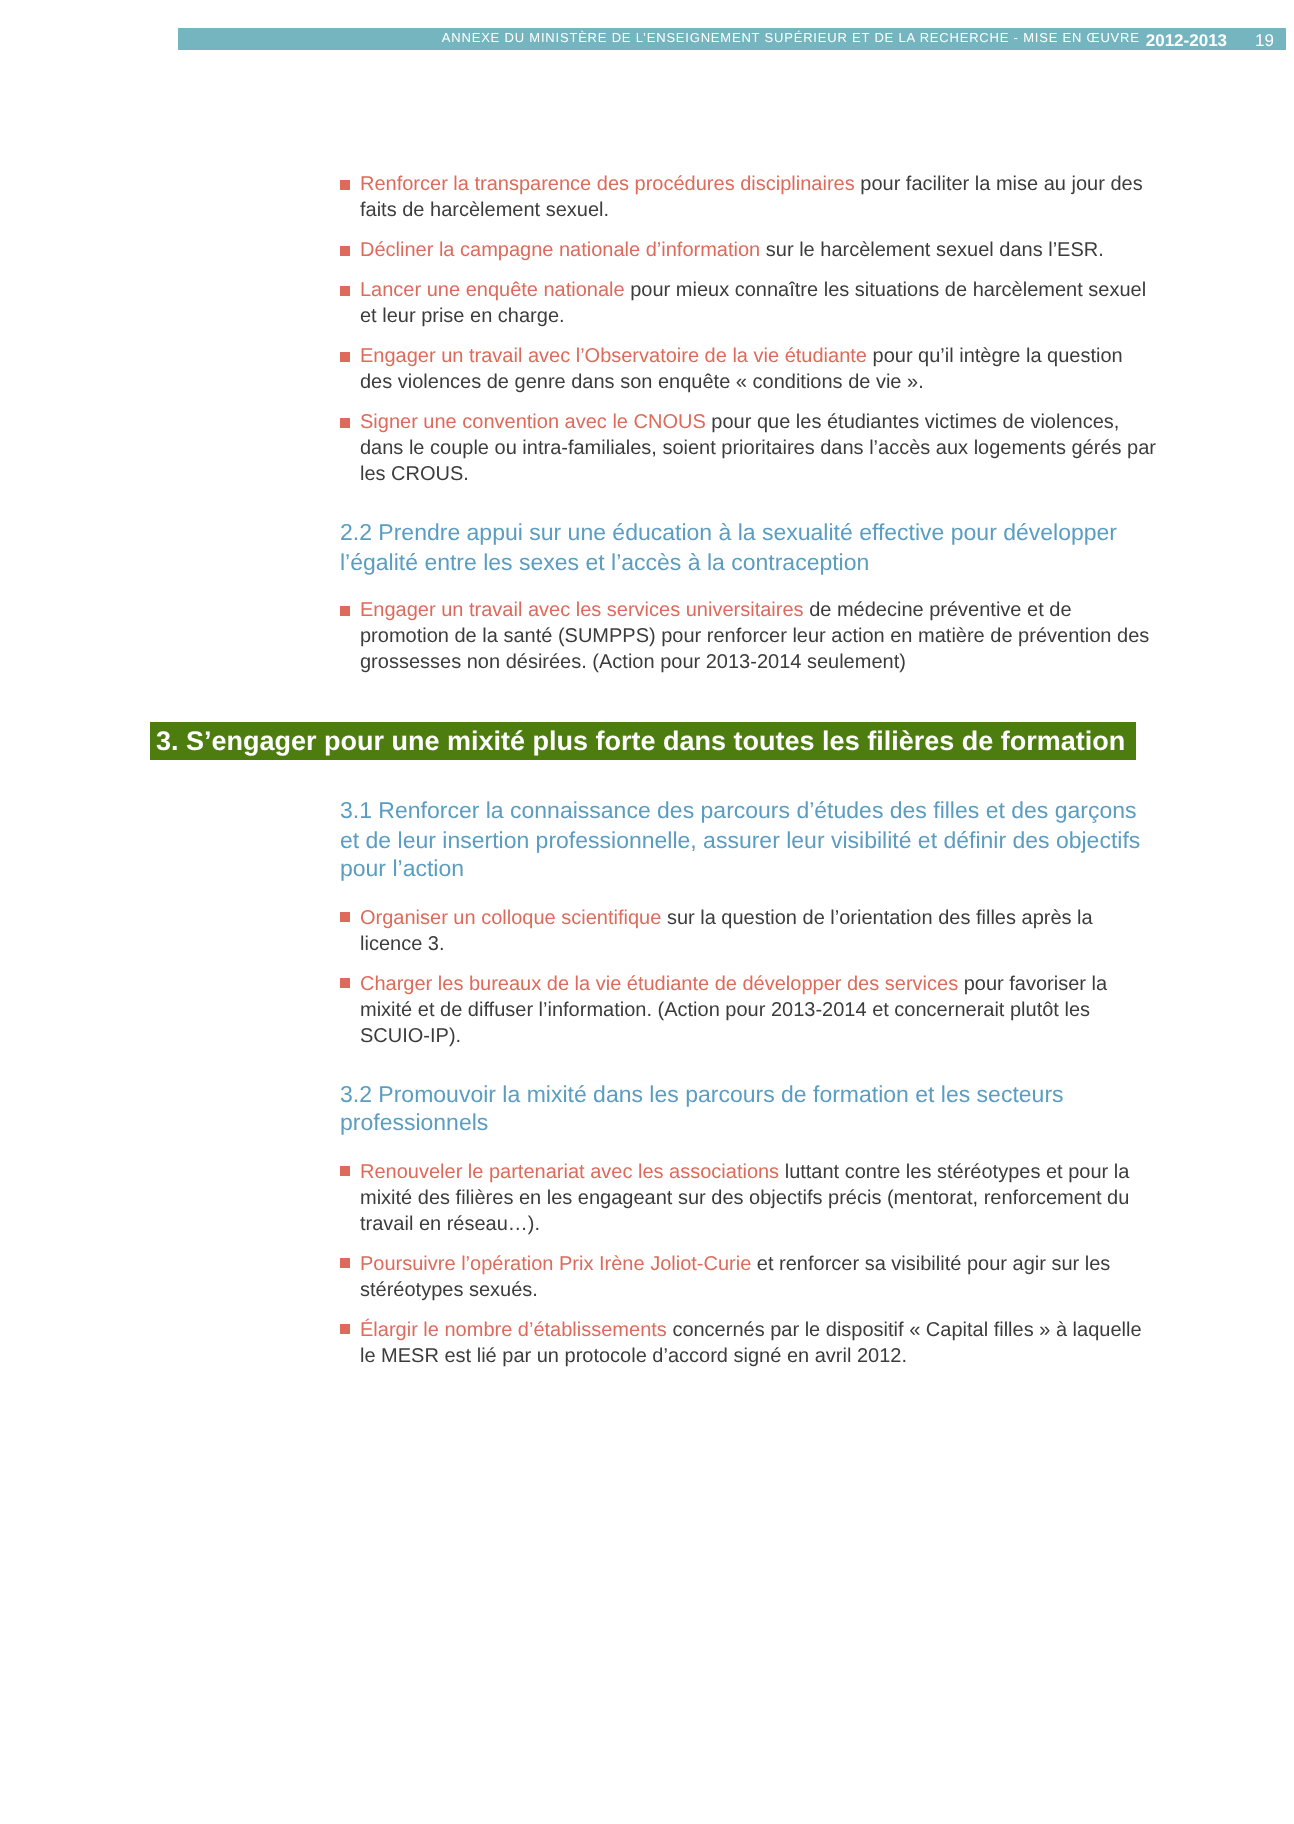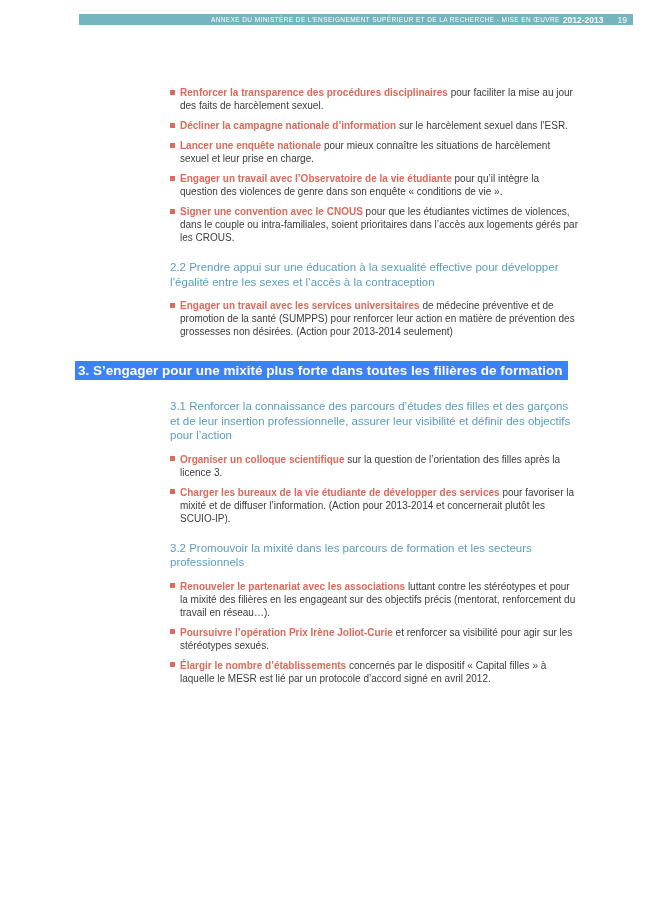--- a/index.html
+++ b/index.html
@@ -6,21 +6,21 @@
   html, body {
     width: 647px; height: 912px;
     background: #ffffff;
     font-family: "Liberation Sans", sans-serif;
     -webkit-font-smoothing: antialiased;
   }
   .page { position: relative; width: 647px; height: 912px; overflow: hidden; background:#fff; }
 
   
   .banner {
-    position: absolute; top: 14px; left: 79px; width: 554px; height: 11px;
+    position: absolute; top: 14px; left: 89px; width: 554px; height: 11px;
     background: #74b5bf;
     display: flex; align-items: center; justify-content: flex-end;
     color: #ffffff;
   }
   .banner-text {
     font-size: 6.5px; letter-spacing: 0.4px; text-transform: uppercase;
     white-space: nowrap;
   }
   .banner-year {
     font-size: 8.5px; font-weight: bold; margin-left: 3px; white-space: nowrap;
@@ -36,35 +36,35 @@
   .bullet {
     position: relative;
     padding-left: 10px;
     margin-bottom: 7px;
     font-size: 10px; line-height: 13px; color: #3c3c3c;
   }
   .bullet .sq {
     position: absolute; left: 0; top: 3.5px;
     width: 5px; height: 5px; background: #dd6a5a;
   }
-  .bullet .lead { font-weight: bold; color: #dd6a5a; }
+  .bullet .lead { font-weight: normal; color: #dd6a5a; }
 
   .subheading {
     color: #5b9dc0; font-weight: normal;
     font-size: 11.5px; line-height: 14.5px;
     margin-top: 16px; margin-bottom: 10px;
   }
 
   .section-heading {
     margin-top: 22px; margin-bottom: 18px;
     font-size: 13.5px; line-height: 21px; font-weight: bold;
     width: 503px;
   }
   .section-heading .hl {
-    background: #3b82f6; color: #ffffff;
+    background: #4d7c0f; color: #ffffff;
     padding: 2px 5px 2px 3px;
     -webkit-box-decoration-break: clone;
     box-decoration-break: clone;
   }
 </style>
 </head>
 <body>
 
 <div class="page">
 

